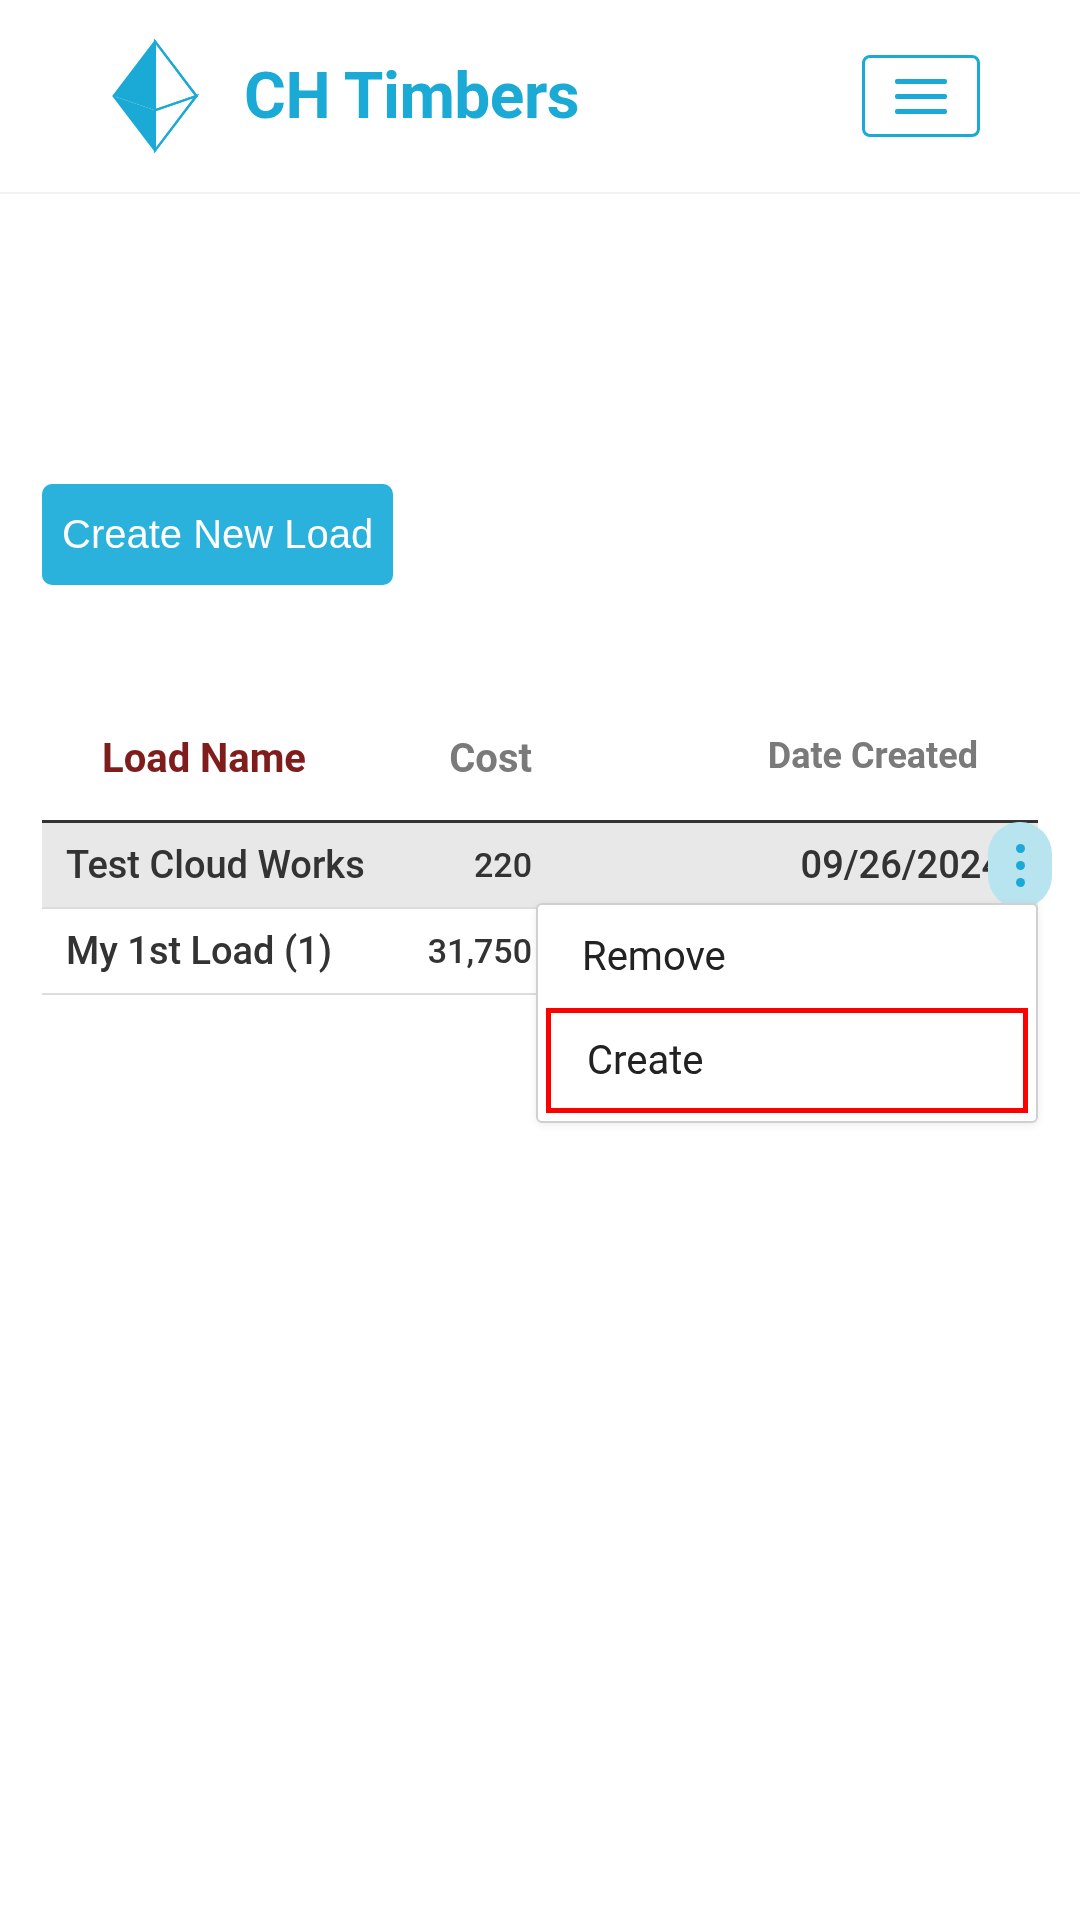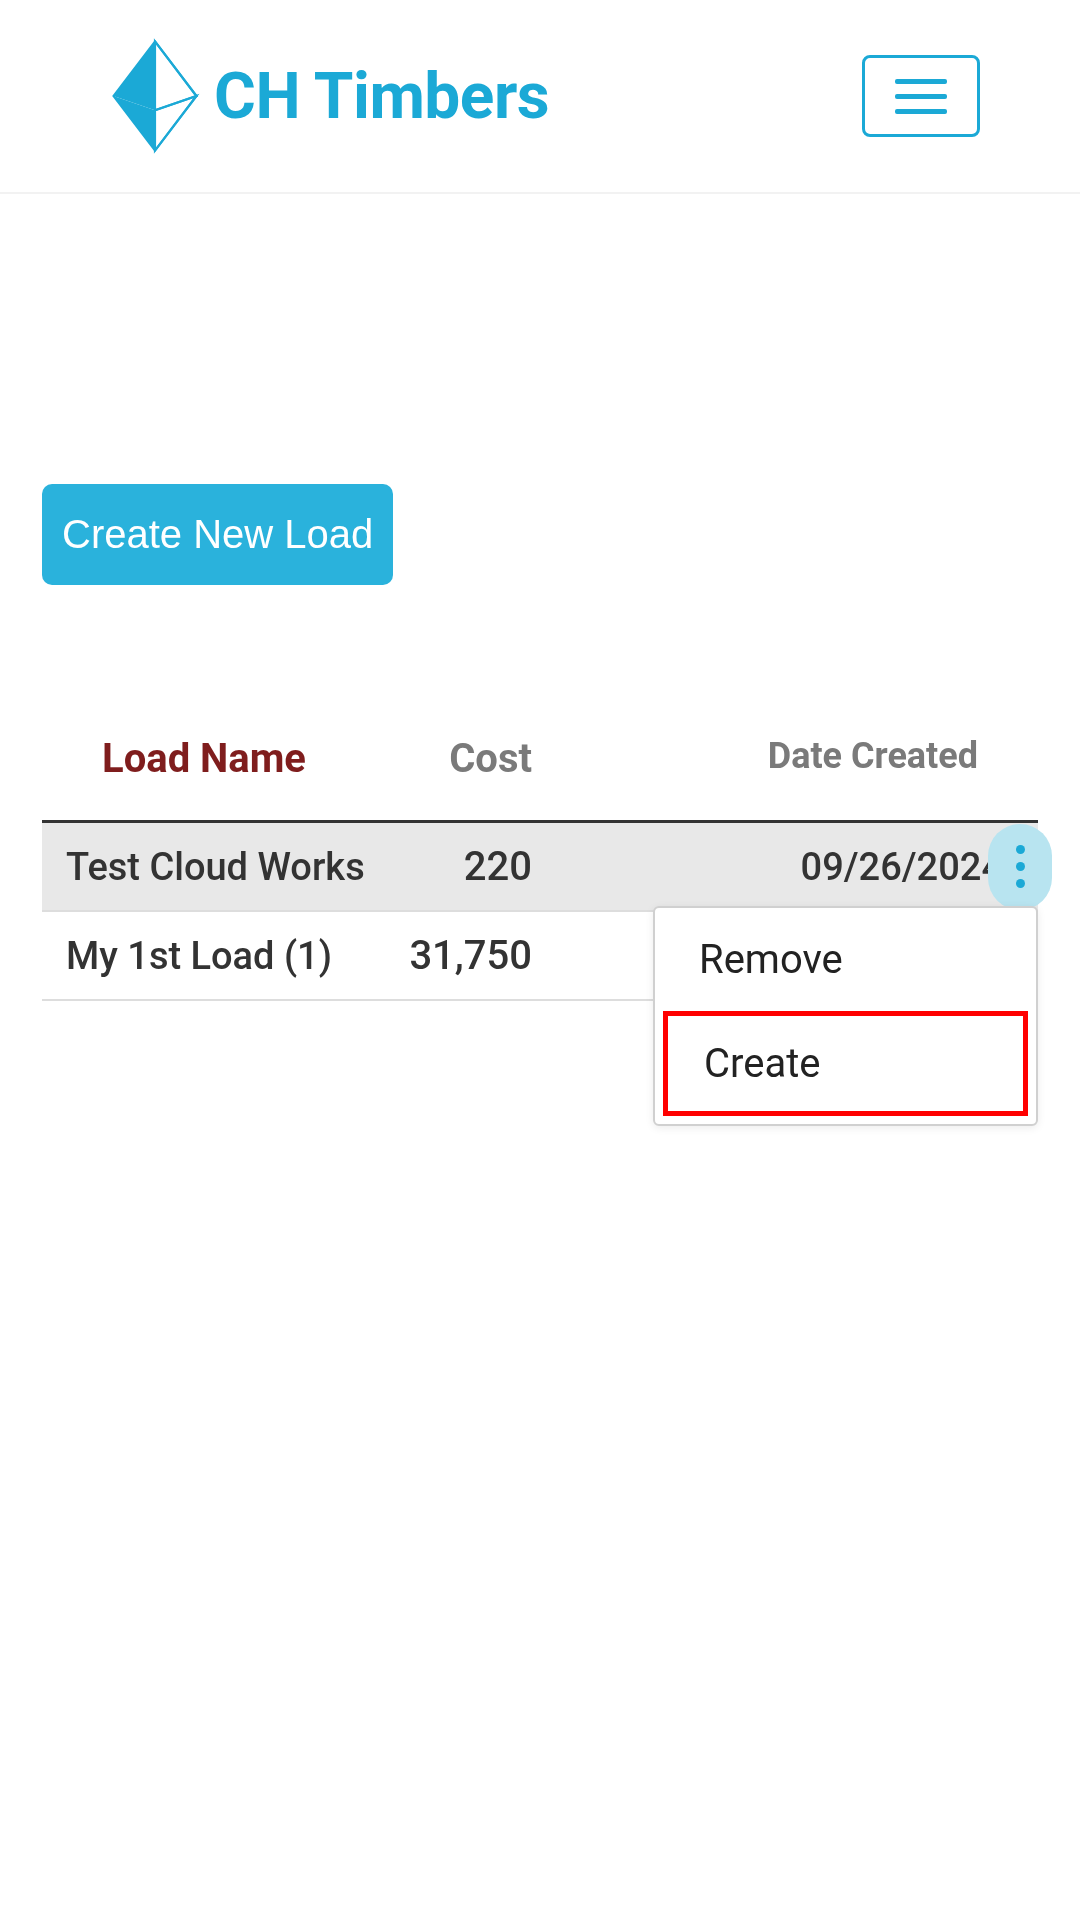--- a/index.html
+++ b/index.html
@@ -18,21 +18,21 @@
       display: flex;
       align-items: center;
       justify-content: space-between;
       padding: 36px 100px 36px 100px;
       background: #ffffff;
       border-bottom: 2px solid rgba(0,0,0,0.05);
     }
     .brand {
       display: flex;
       align-items: center;
-      gap: 4px;
+      gap: 34px;
     }
     .logo {
       width: 110px;
       height: 120px;
     }
     .brand-text {
       color: #1ba9d6;
       font-size: 64px;
       font-weight: 700;
       letter-spacing: -0.5px;
@@ -115,21 +115,21 @@
       flex: 0 0 340px;
       padding-left: 24px;
       font-size: 38px;
       font-weight: 500;
       color: #333333;
     }
     .col-cost {
       flex: 0 0 230px;
       text-align: right;
       padding-right: 80px;
-      font-size: 40px;
+      font-size: 34px;
       font-weight: 500;
       color: #333333;
     }
     .col-date {
       flex: 1;
       text-align: right;
       padding-right: 35px;
       font-size: 38px;
       font-weight: 500;
       color: #333333;
@@ -155,21 +155,21 @@
       width: 9px;
       height: 9px;
       background: #1ba9d6;
       border-radius: 50%;
     }
     .context-menu {
       position: absolute;
       right: 0;
       top: 100%;
       margin-top: -4px;
-      width: 385px;
+      width: 502px;
       background: #ffffff;
       border: 2px solid #d0d0d0;
       border-radius: 6px;
       box-shadow: 0 2px 8px rgba(0,0,0,0.08);
       z-index: 10;
     }
     .menu-item {
       padding: 28px 44px;
       font-size: 40px;
       font-weight: 400;

